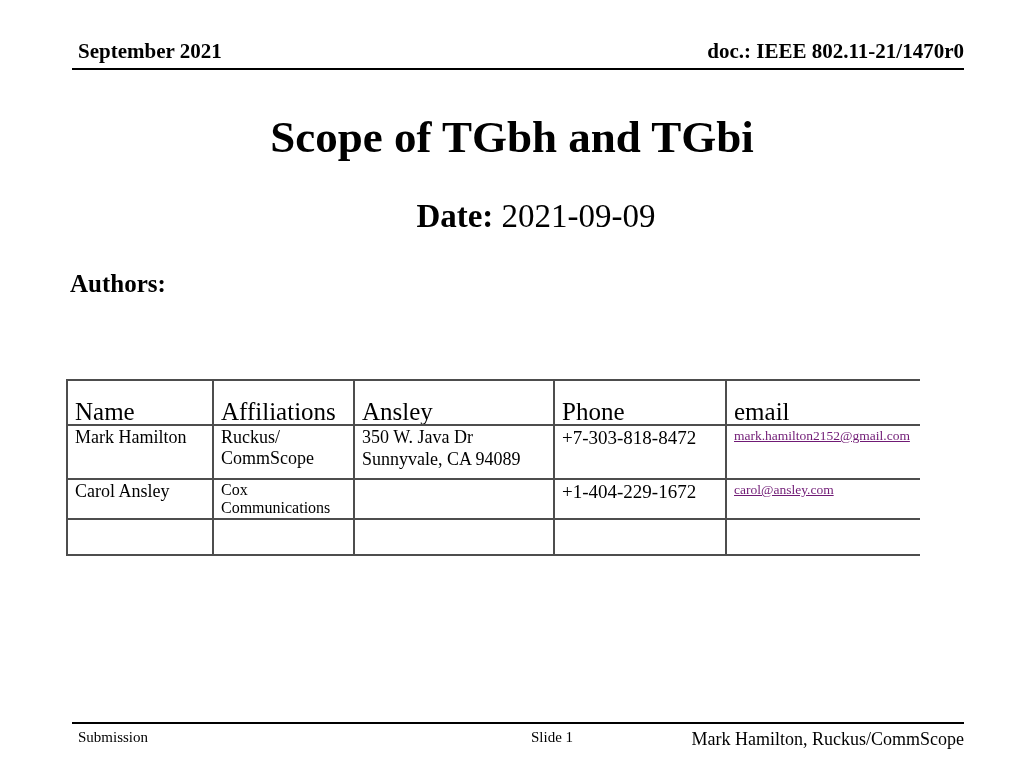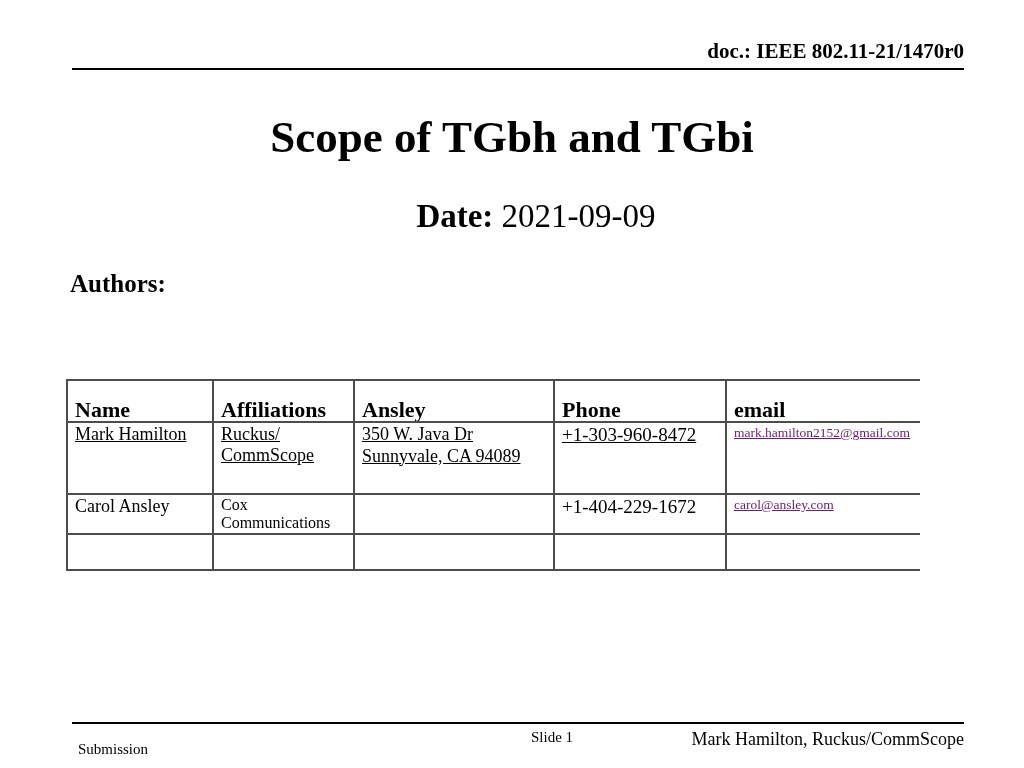--- a/index.html
+++ b/index.html
@@ -46,57 +46,58 @@
     border: 2px solid #4d4d4d;
     padding: 1px 4px 0 7px;
     vertical-align: top;
     text-align: left;
     overflow: hidden;
   }
   table.authors-table td:last-child, table.authors-table th:last-child {
     border-right: none;
   }
   table.authors-table th {
-    font-size: 22px; font-weight: bold; vertical-align: middle;
+    font-size: 25px; font-weight: normal; vertical-align: middle;
     line-height: 1.0; padding-top: 18px;
   }
   tr.hdr-row  { height: 34px; }
-  tr.row-1    { height: 72px; text-decoration: underline; }
+  tr.row-1    { height: 54px; }
   tr.row-2    { height: 40px; }
   tr.row-3    { height: 36px; }
   td.c-name  { font-size: 18px; line-height: 1.15; }
   td.c-affil { font-size: 18px; line-height: 1.15; white-space: pre-line; }
   td.c-affil.small { font-size: 16px; }
   td.c-addr  { font-size: 18px; line-height: 1.2; white-space: pre-line; }
   td.c-phone { font-size: 19px; line-height: 1.15; }
   td.c-email { font-size: 13.5px; line-height: 1.35; padding-top: 4px; }
   .email-link {
     color: #701a75; text-decoration: underline;
     word-break: break-all; cursor: pointer;
   }
   .ftr-rule {
     position: absolute; top: 722px; left: 72px; width: 892px; height: 2px;
     background: #000000;
   }
   .ftr-left {
-    position: absolute; top: 729px; left: 78px; font-size: 15px; margin-top: 12px;
+    position: absolute; top: 729px; left: 78px; font-size: 15px;
   }
   .ftr-center {
     position: absolute; top: 729px; left: 0; width: 1024px;
     text-align: center; font-size: 15px; padding-left: 40px;
   }
   .ftr-right {
     position: absolute; top: 729px; right: 60px; font-size: 18px;
   }
 </style>
 </head>
 <body>
 
 <div class="slide">
 
+  <div class="hdr-left">September 2021</div>
   <div class="hdr-right">doc.: IEEE 802.11-21/1470r0</div>
   <div class="hdr-rule"></div>
 
   <div class="title">Scope of TGbh and TGbi</div>
 
   <div class="dateline"><span class="lbl">Date:</span><span> </span><span>2021-09-09</span></div>
 
   <div class="authors">Authors:</div>
 
   <table class="authors-table">
@@ -114,21 +115,21 @@
       <th>Ansley</th>
       <th>Phone</th>
       <th>email</th>
     </tr>
     <tr class="row-1">
       <td class="c-name">Mark Hamilton</td>
       <td class="c-affil">Ruckus/
 CommScope</td>
       <td class="c-addr">350 W. Java Dr
 Sunnyvale, CA 94089</td>
-      <td class="c-phone">+1-303-960-8472</td>
+      <td class="c-phone">+7-303-818-8472</td>
       <td class="c-email"><span class="email-link">mark.hamilton2152@gmail.com</span></td>
     </tr>
     <tr class="row-2">
       <td class="c-name">Carol Ansley</td>
       <td class="c-affil small">Cox
 Communications</td>
       <td class="c-addr"></td>
       <td class="c-phone">+1-404-229-1672</td>
       <td class="c-email"><span class="email-link">carol@ansley.com</span></td>
     </tr>

